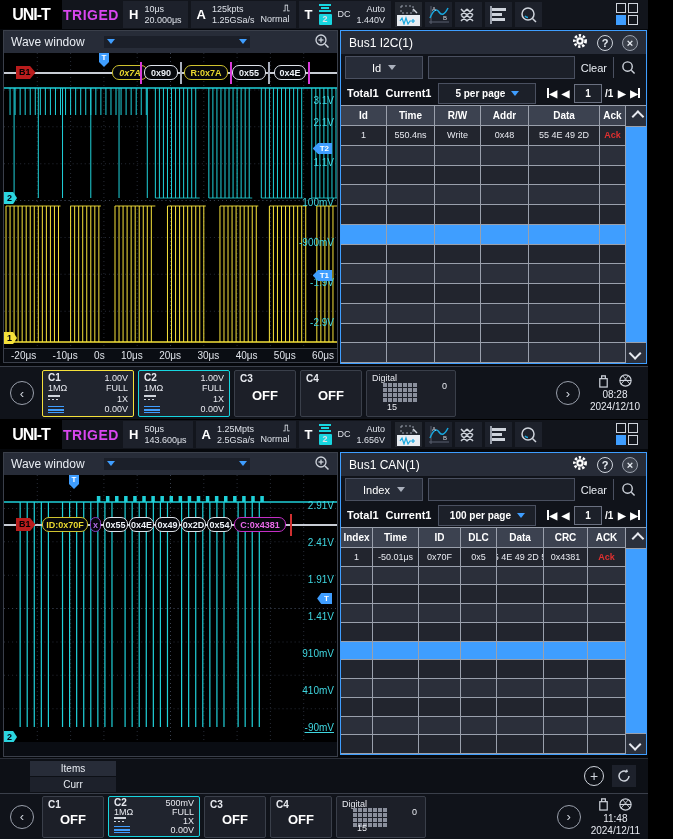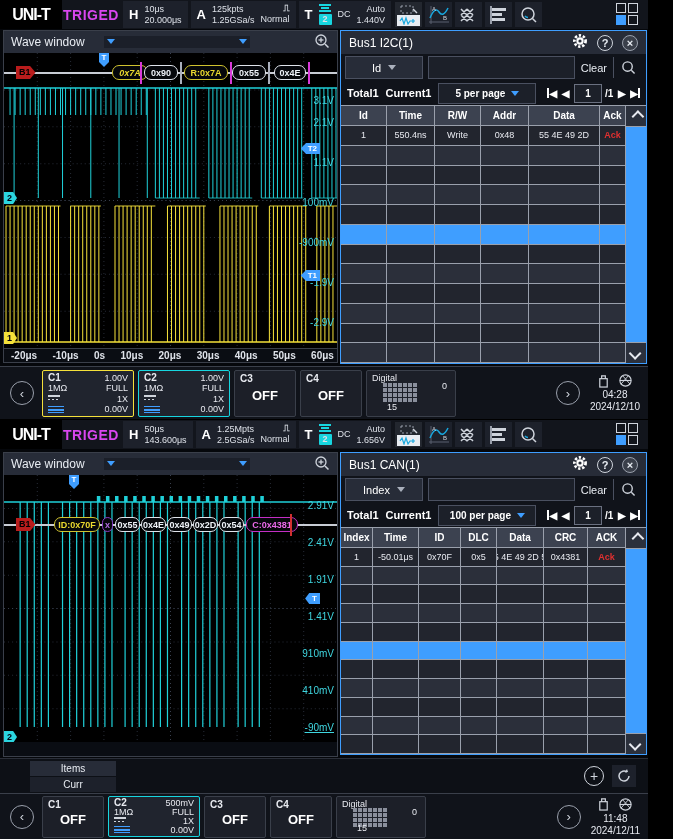--- a/index.html
+++ b/index.html
@@ -39,36 +39,36 @@
   .s1 .plot{height:267px;}
   .wavesvg{position:absolute;inset:0;width:100%;height:100%;}
   .busline{position:absolute;left:0;right:0;height:2px;background:#c8ccd4;}
   .s0 .busline{top:19px;}
   .s1 .busline{top:49px;}
   .bustag{position:absolute;left:12px;height:13px;line-height:13px;background:#b91c1c;color:#000;font-size:9px;font-weight:bold;padding:0 5px 0 3px;clip-path:polygon(0 0,72% 0,100% 50%,72% 100%,0 100%);}
   .s0 .bustag{top:13px;}
   .s1 .bustag{top:43px;}
   .bub{position:absolute;height:15px;border:1.5px solid;border-radius:7px;background:#05070b;font-size:9px;font-weight:bold;display:flex;align-items:center;justify-content:center;box-sizing:border-box;white-space:nowrap;}
   .s0 .bub{top:12px;}
-  .s1 .bub{top:42px;margin-left:12px;}
+  .s1 .bub{top:42px;}
   .b-yellow{border-color:#cfc22e;color:#ead92f;}
   .b-white{border-color:#dfe3ea;color:#eef2f8;}
   .b-magenta{border-color:#c42ec4;color:#ea6aea;}
   .b-purple{border-color:#8a3ac4;color:#b06ae0;}
   .ftick{position:absolute;width:2px;height:22px;background:var(--c);}
   .s0 .ftick{top:9px;}
   .s1 .ftick{top:39px;}
   .vlab{position:absolute;right:3px;color:#3fd6e0;font-size:10px;height:12px;line-height:12px;}
-  .ttag{position:absolute;right:17px;background:#3f9eff;color:#fff;font-size:8px;font-weight:bold;height:11px;line-height:11px;padding:0 3px 0 7px;clip-path:polygon(28% 0,100% 0,100% 100%,28% 100%,0 50%);}
+  .ttag{position:absolute;right:5px;background:#3f9eff;color:#fff;font-size:8px;font-weight:bold;height:11px;line-height:11px;padding:0 3px 0 7px;clip-path:polygon(28% 0,100% 0,100% 100%,28% 100%,0 50%);}
   .chtag{position:absolute;left:0;background:var(--c);color:#001;font-size:9px;font-weight:bold;height:12px;line-height:12px;padding:0 5px 0 3px;clip-path:polygon(0 0,70% 0,100% 50%,70% 100%,0 100%);}
   .tmark{position:absolute;top:0;display:flex;flex-direction:column;align-items:center;width:12px;}
   .tmark-sq{background:#3f9eff;color:#fff;font-size:8px;font-weight:bold;width:10px;height:9px;text-align:center;line-height:9px;}
   .tmark-tri{width:0;height:0;border-left:5px solid transparent;border-right:5px solid transparent;border-top:5px solid #3f9eff;}
   .axis{height:13px;display:flex;justify-content:space-between;align-items:center;padding:0 3px 0 7px;color:#dfe3ea;font-size:10px;background:#0a0d13;border-top:1px solid #3a3f4a;}
-  .tlab{white-space:nowrap;font-weight:bold;}
+  .tlab{white-space:nowrap;}
   
   .panel{position:absolute;left:340px;right:1px;background:#171a22;border:1px solid #3f9eff;box-sizing:border-box;display:flex;flex-direction:column;}
   .s0 .panel{top:30px;height:334px;}
   .s1 .panel{top:32px;height:303px;}
   .ptitle{height:23px;background:#272c38;display:flex;align-items:center;padding:0 8px;color:#fff;font-size:12px;gap:24px;}
   .pt-icons{margin-left:auto;display:flex;gap:9px;align-items:center;}
   .cicon{width:16px;height:16px;border-radius:50%;display:flex;align-items:center;justify-content:center;color:#e8ecf2;font-size:11px;font-weight:bold;border:1.5px solid #cfd4dc;box-sizing:border-box;}
   .cicon.dark{border-color:#9aa0ac;background:#3a3f4a;}
   .pfilter{height:27px;display:flex;align-items:center;gap:5px;padding:0 4px;background:#10131a;}
   .f-field{width:76px;height:21px;background:#272c38;border:1px solid #4a5060;display:flex;align-items:center;justify-content:center;gap:7px;color:#fff;font-size:11px;}
@@ -675,21 +675,21 @@
           <svg width="13" height="14" viewBox="0 0 14 15">
               <rect x="3" y="5" width="8" height="9" fill="none" stroke="#cfd4dc" stroke-width="1.3"></rect>
               <path d="M5 5 V2 h4 v3" fill="none" stroke="#cfd4dc" stroke-width="1.3"></path>
             </svg>
           <svg width="15" height="15" viewBox="0 0 16 16">
               <circle cx="8" cy="8" r="6" fill="none" stroke="#cfd4dc" stroke-width="1.2"></circle>
               <line x1="2" y1="8" x2="14" y2="8" stroke="#cfd4dc" stroke-width="1.2"></line>
               <path d="M5 3 l8 9 M11 3 l-8 9" stroke="#cfd4dc" stroke-width="1"></path>
             </svg>
         </div>
-        <div>04:28</div>
+        <div>08:28</div>
         <div>2024/12/10</div>
       </div>
     </div>
   </div>
 </div>
 
 <div class="scope s1">
   <div class="hdr">
     <div class="logo">UNI-T</div>
     <div class="trig">TRIGED</div>

